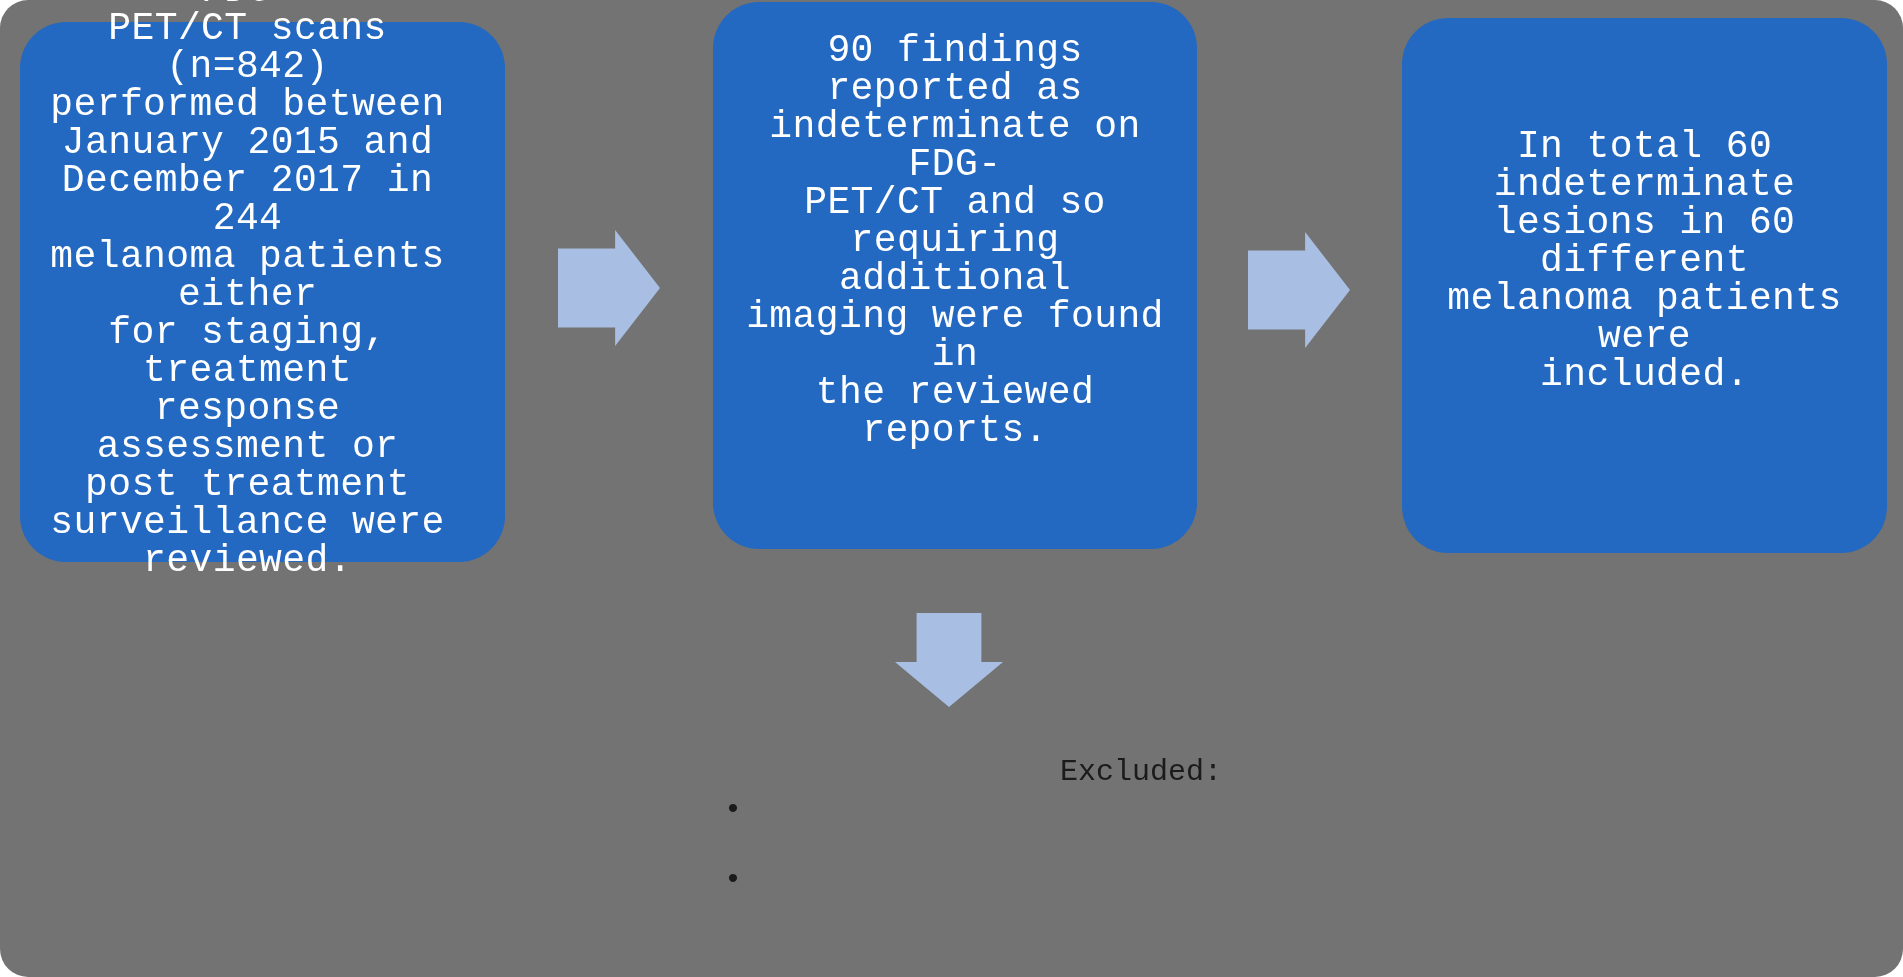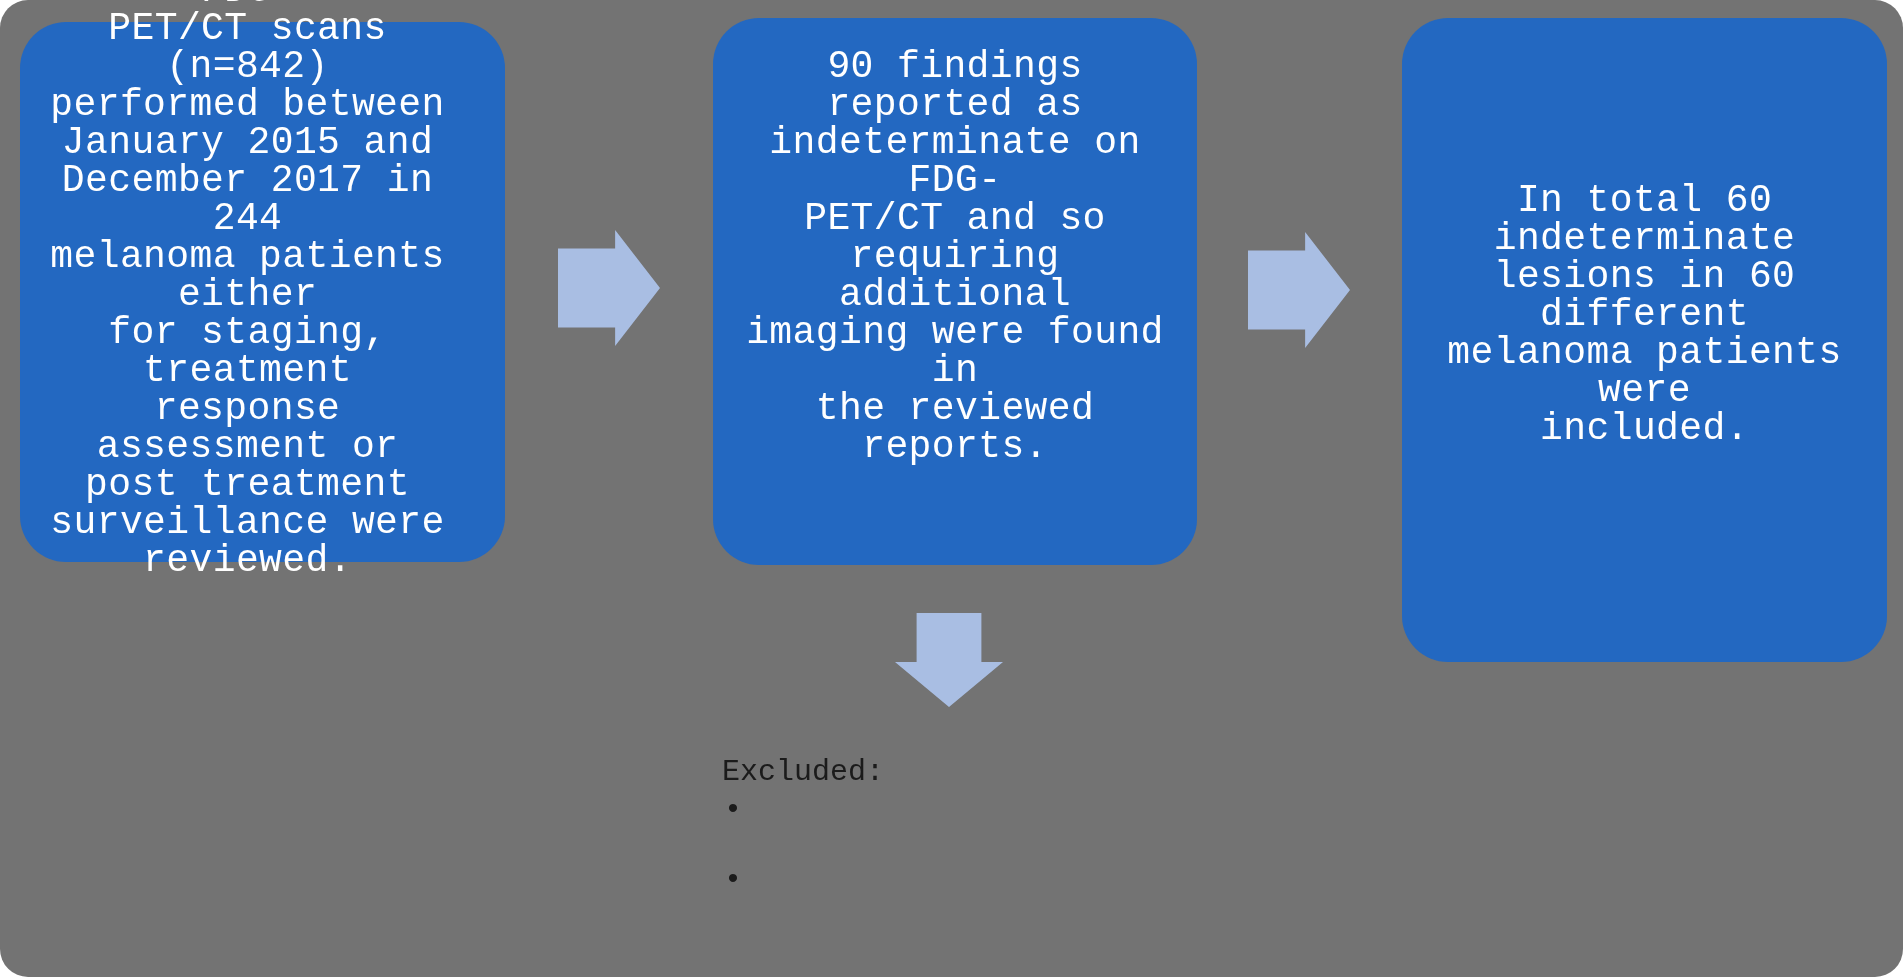--- a/index.html
+++ b/index.html
@@ -32,27 +32,27 @@
     letter-spacing: 0.4px;
     text-align: center;
     white-space: pre-line;
   }
   .box-1 {
     left: 20px; top: 22px;
     width: 485px; height: 540px;
     padding: 0 42px 70px 12px;
   }
   .box-2 {
-    left: 713px; top: 18px;
+    left: 713px; top: 2px;
     width: 484px; height: 547px;
     padding: 0 20px 70px 20px;
   }
   .box-3 {
     left: 1402px; top: 18px;
-    width: 485px; height: 644px;
+    width: 485px; height: 535px;
     padding: 0 20px 50px 20px;
   }
   .arrow {
     position: absolute;
     background: #A9BEE3;
   }
   .arrow-right {
     width: 102px; height: 116px;
     clip-path: polygon(0% 16%, 56% 16%, 56% 0%, 100% 50%, 56% 100%, 56% 84%, 0% 84%);
   }
@@ -66,20 +66,21 @@
   .excluded {
     position: absolute;
     left: 722px; top: 755px;
     width: 500px;
     color: #1b1b1b;
     font-size: 30px;
     line-height: 35px;
   }
   .excluded-title {
     margin-bottom: 3px;
+    text-align: right;
   }
   .excluded-list {
     list-style: none;
     margin: 0;
     padding: 0;
   }
   .excluded-list li {
     position: relative;
     padding-left: 56px;
     white-space: pre-line;

